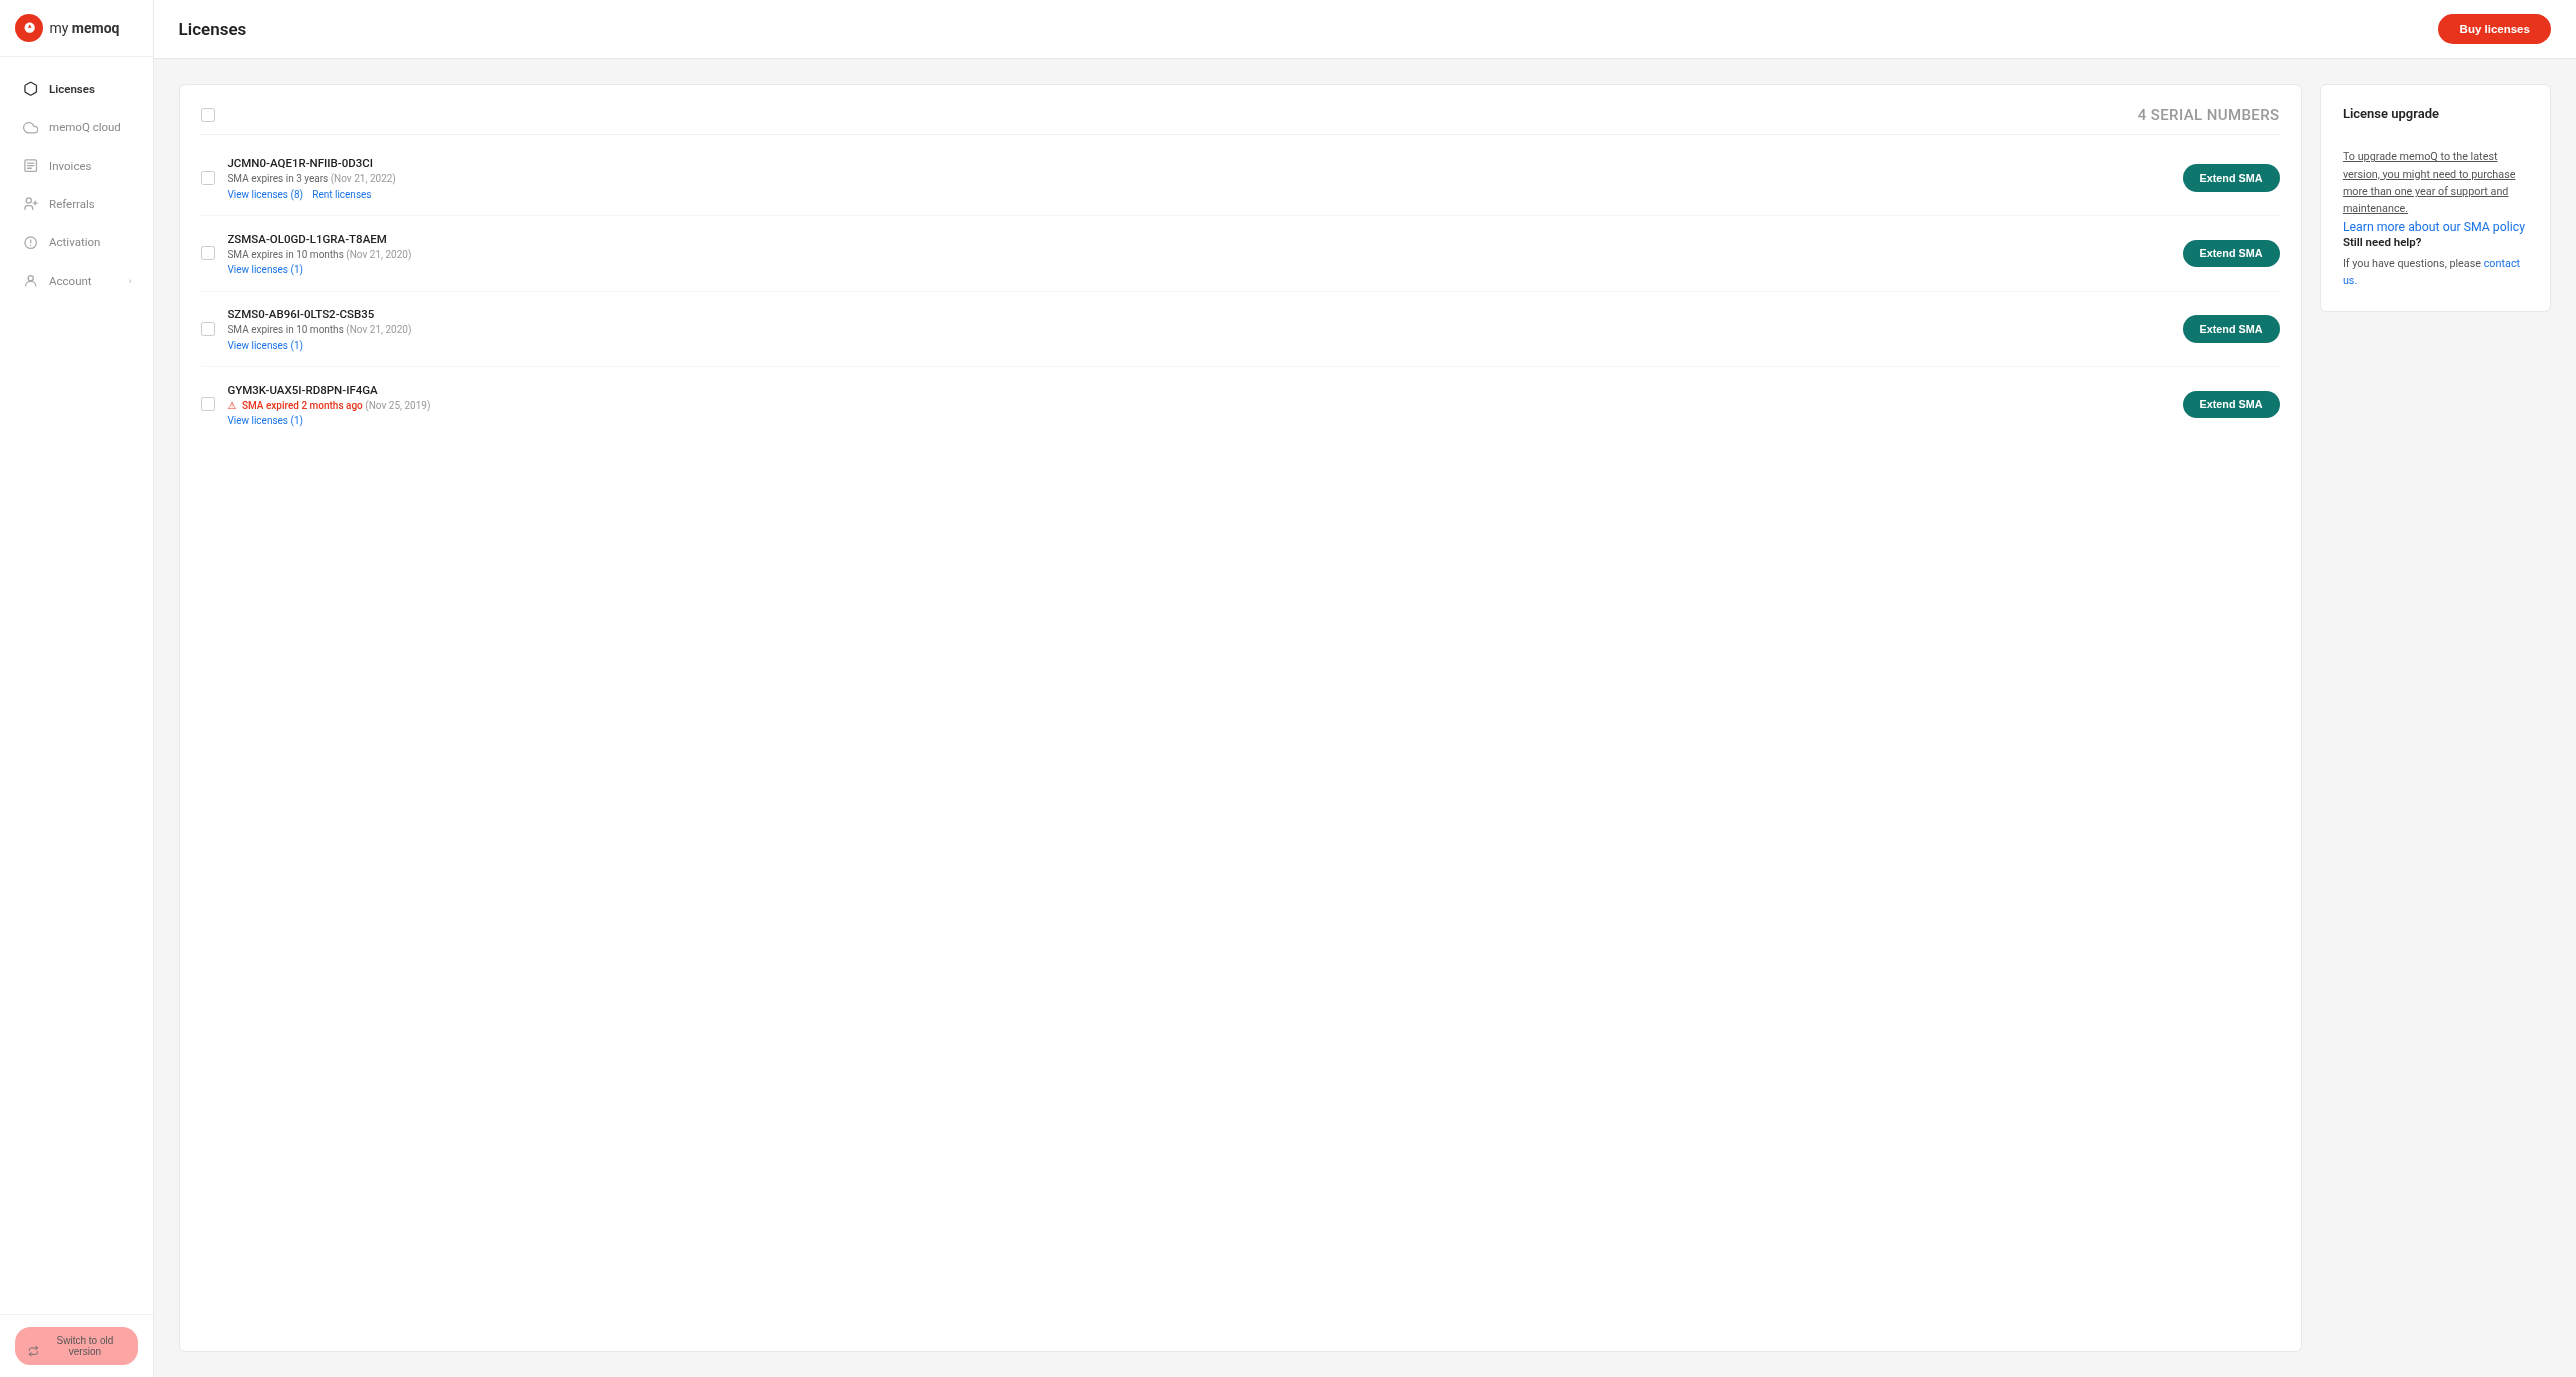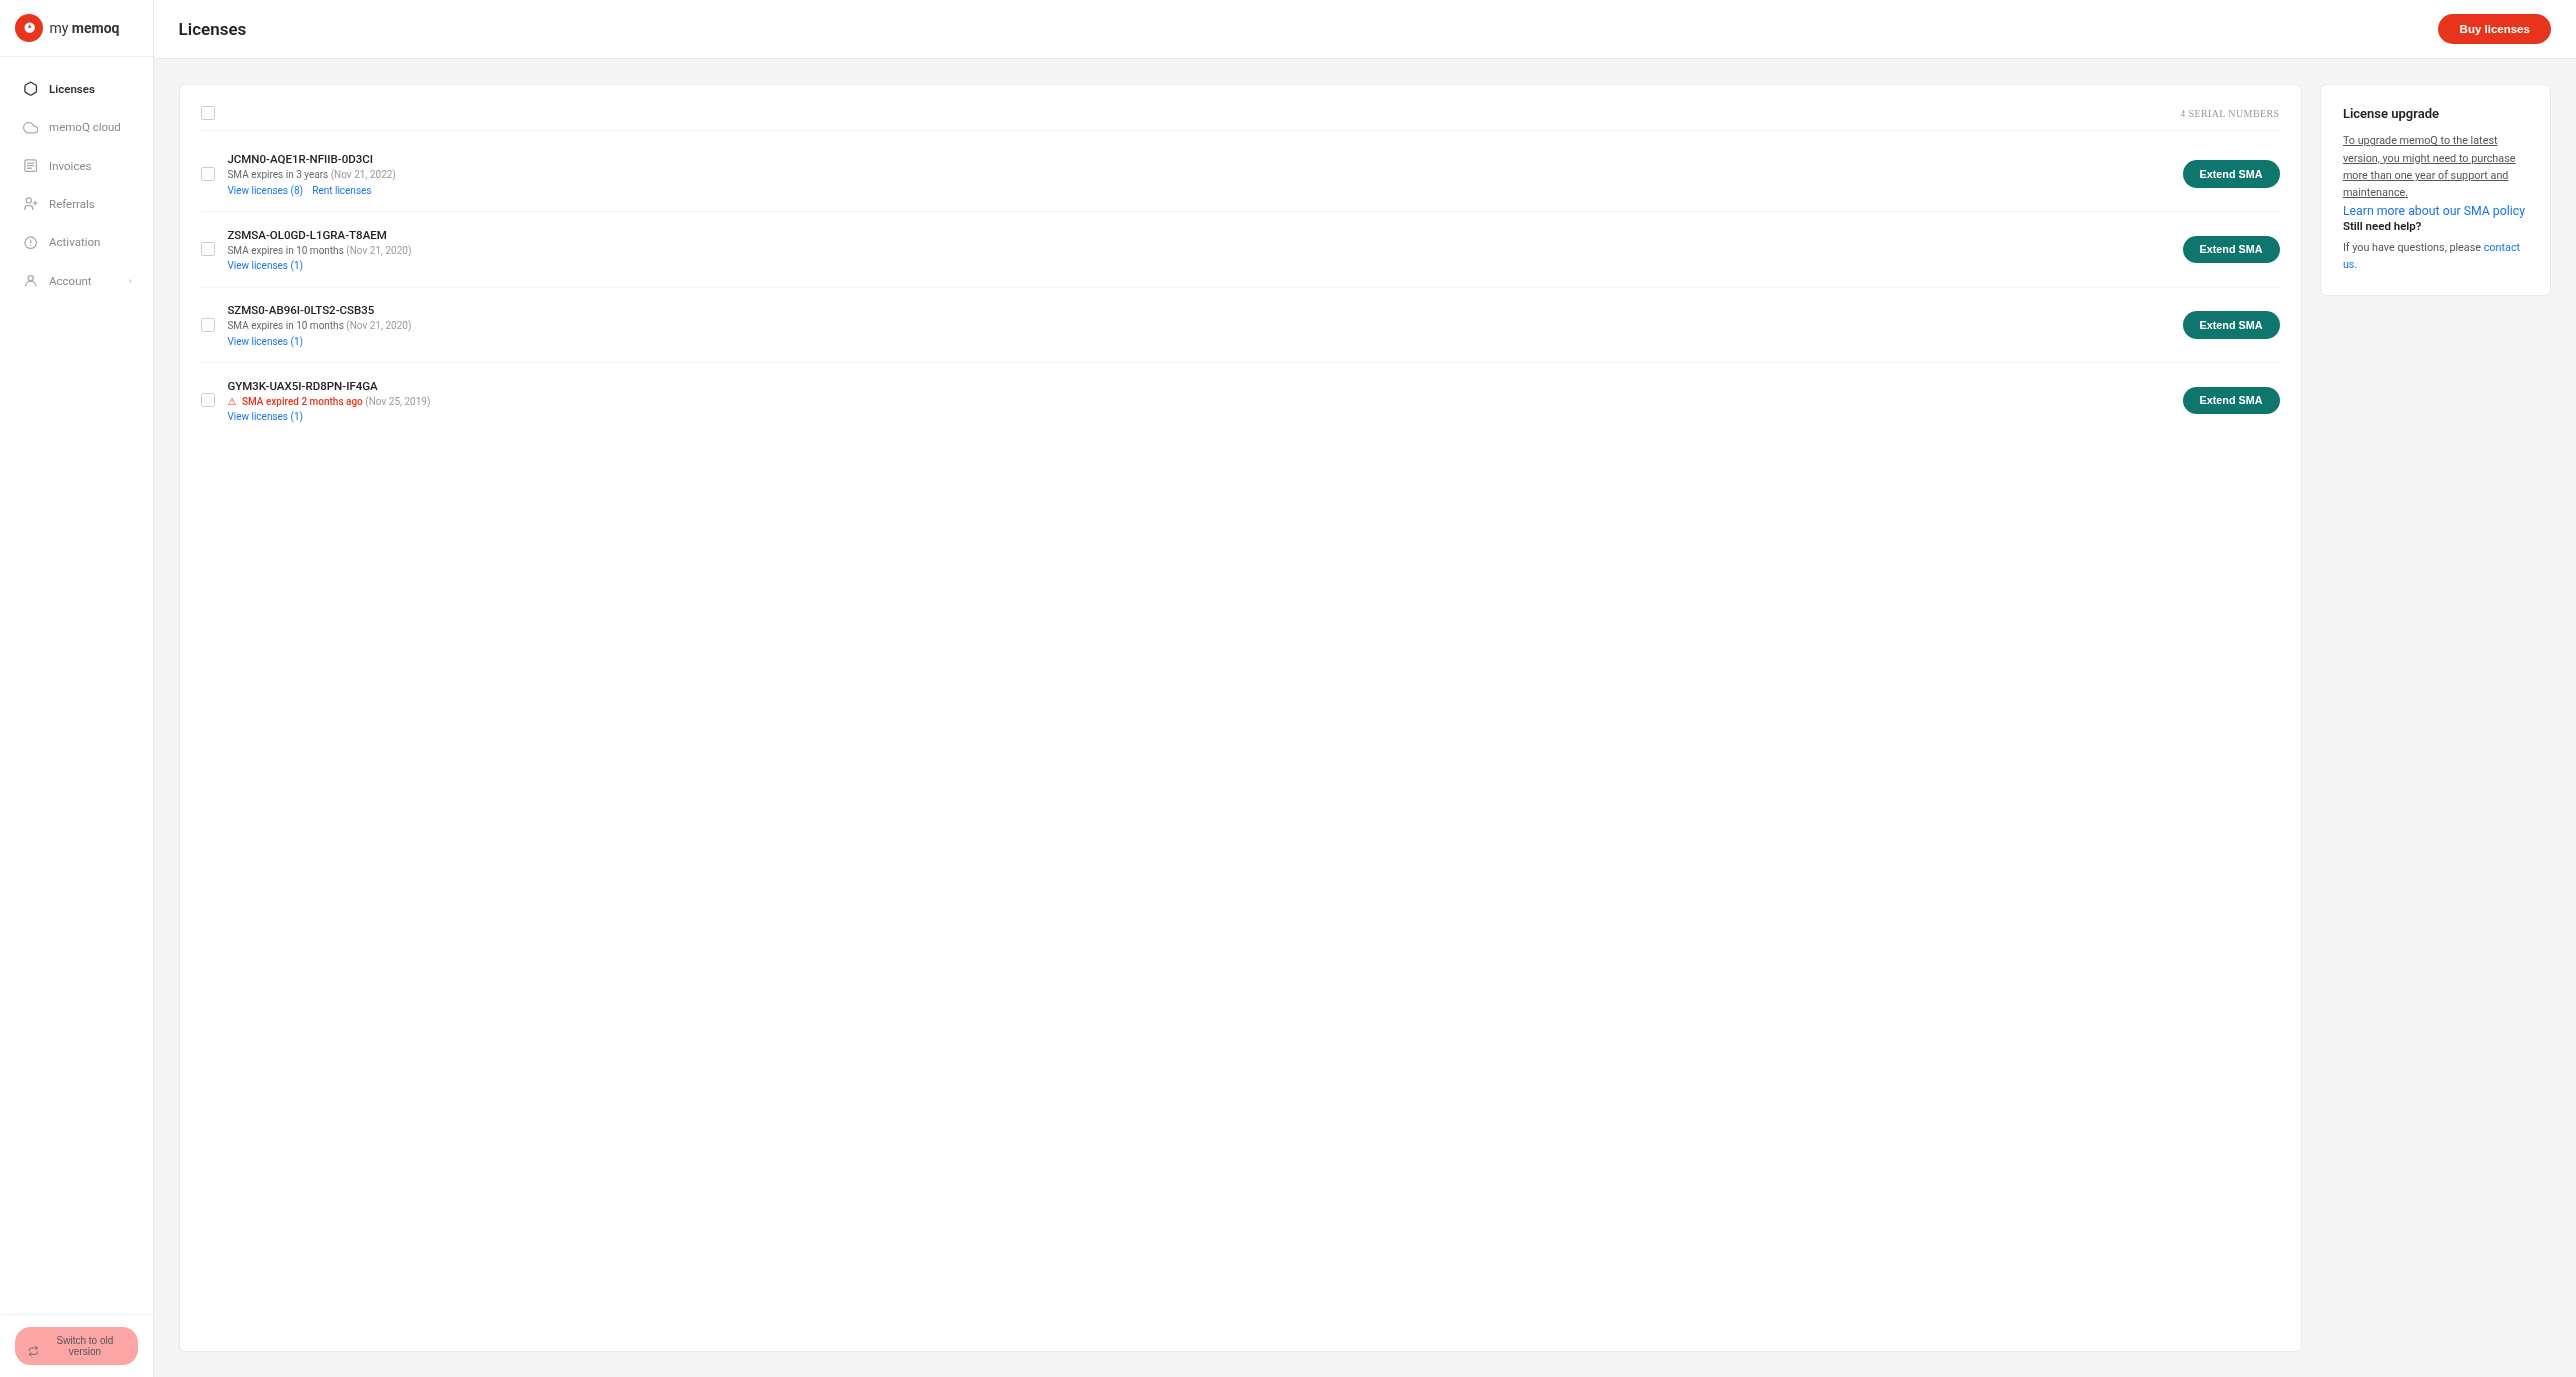--- a/index.html
+++ b/index.html
@@ -130,26 +130,25 @@
     }
     .licenses-header {
       display: flex;
       align-items: center;
       justify-content: space-between;
       padding-bottom: 9.2px;
       border-bottom: 0.8px solid #f0f0f0;
       margin-bottom: 6.1px;
     }
     .serial-count {
-      font-size: 10px;
+      font-size: 15px;
       color: #999;
       font-weight: 500;
       letter-spacing: 0.4px;
       text-transform: uppercase;
-      font-family: Liberation Serif, serif;
     }
 
     
     .license-row {
       display: flex;
       align-items: center;
       padding: 15.4px 0;
       border-bottom: 0.8px solid #f5f5f5;
     }
     .license-row:last-child { border-bottom: none; }
@@ -224,21 +223,21 @@
       border-radius: 6.1px;
       border: 0.8px solid #e8e8e8;
       padding: 21.5px;
       flex-shrink: 0;
       align-self: flex-start;
     }
     .upgrade-title {
       font-size: 13px;
       font-weight: 600;
       color: #222;
-      margin-bottom: 11px;
+      margin-bottom: 27px;
     }
     .upgrade-desc {
       font-size: 10.8px;
       color: #555;
       line-height: 1.6;
       margin-bottom: 2px;
       text-decoration: underline;
     }
     .upgrade-link {
       color: #1a73e8;

